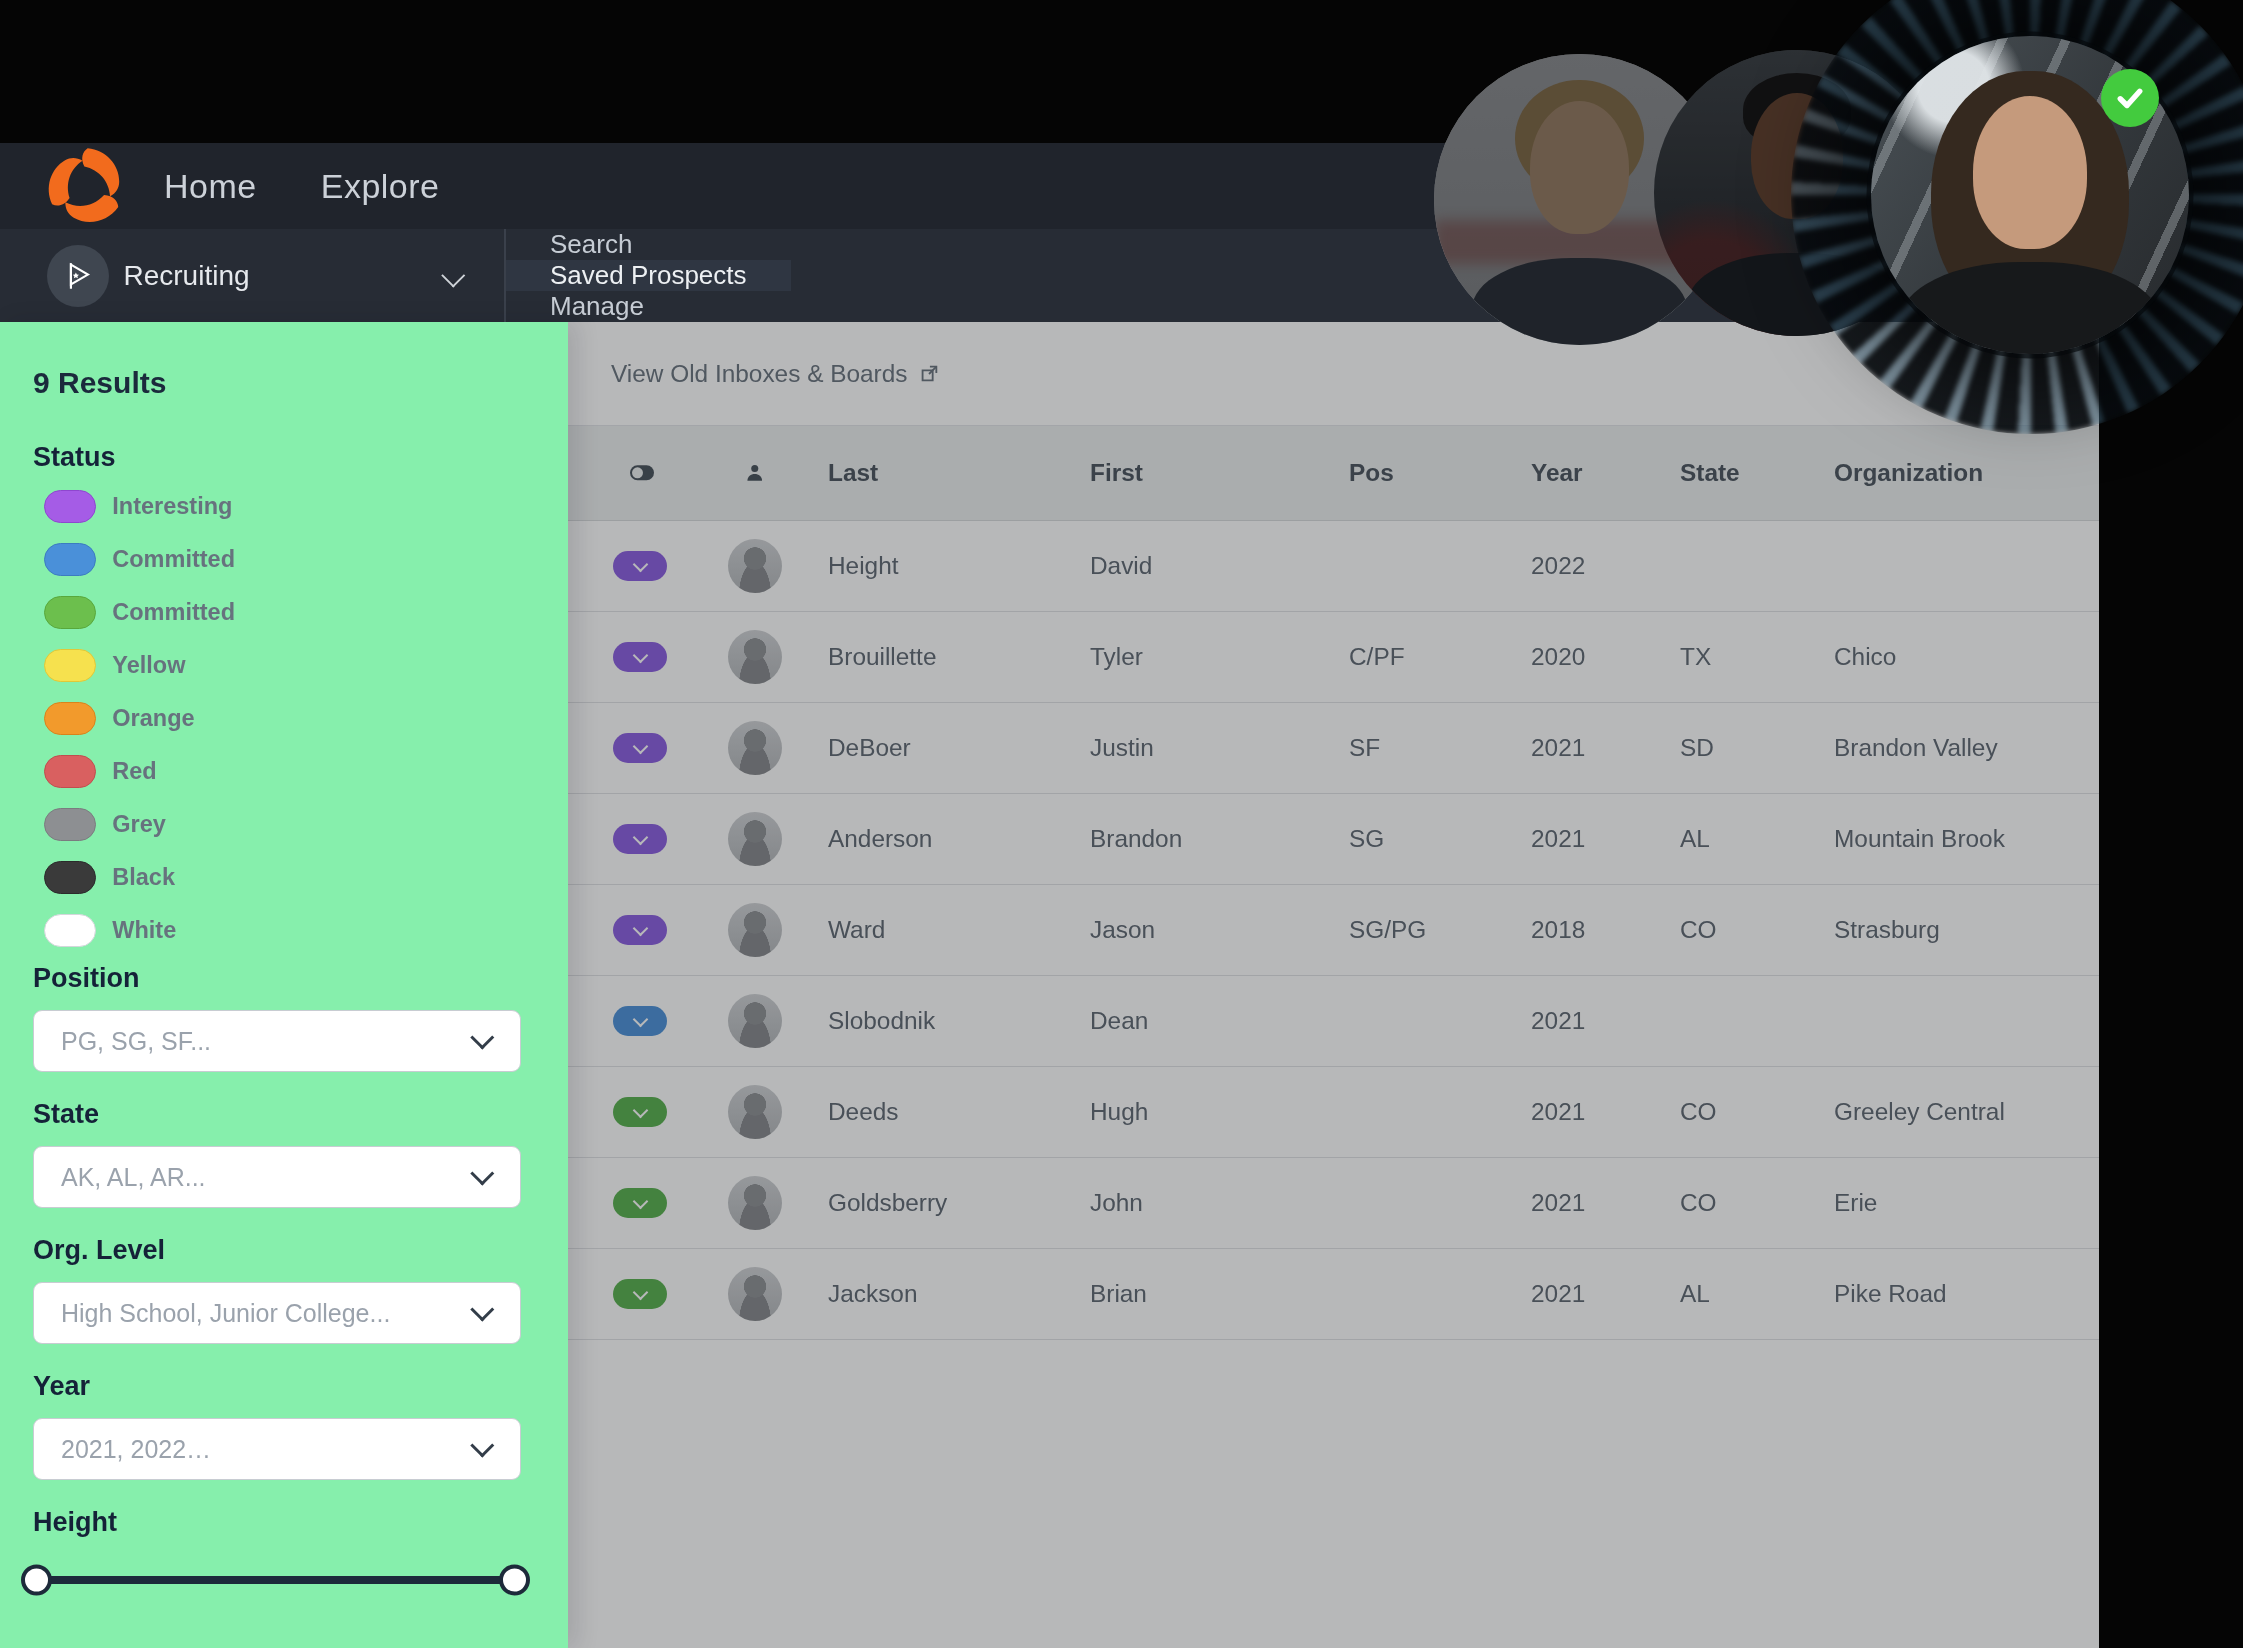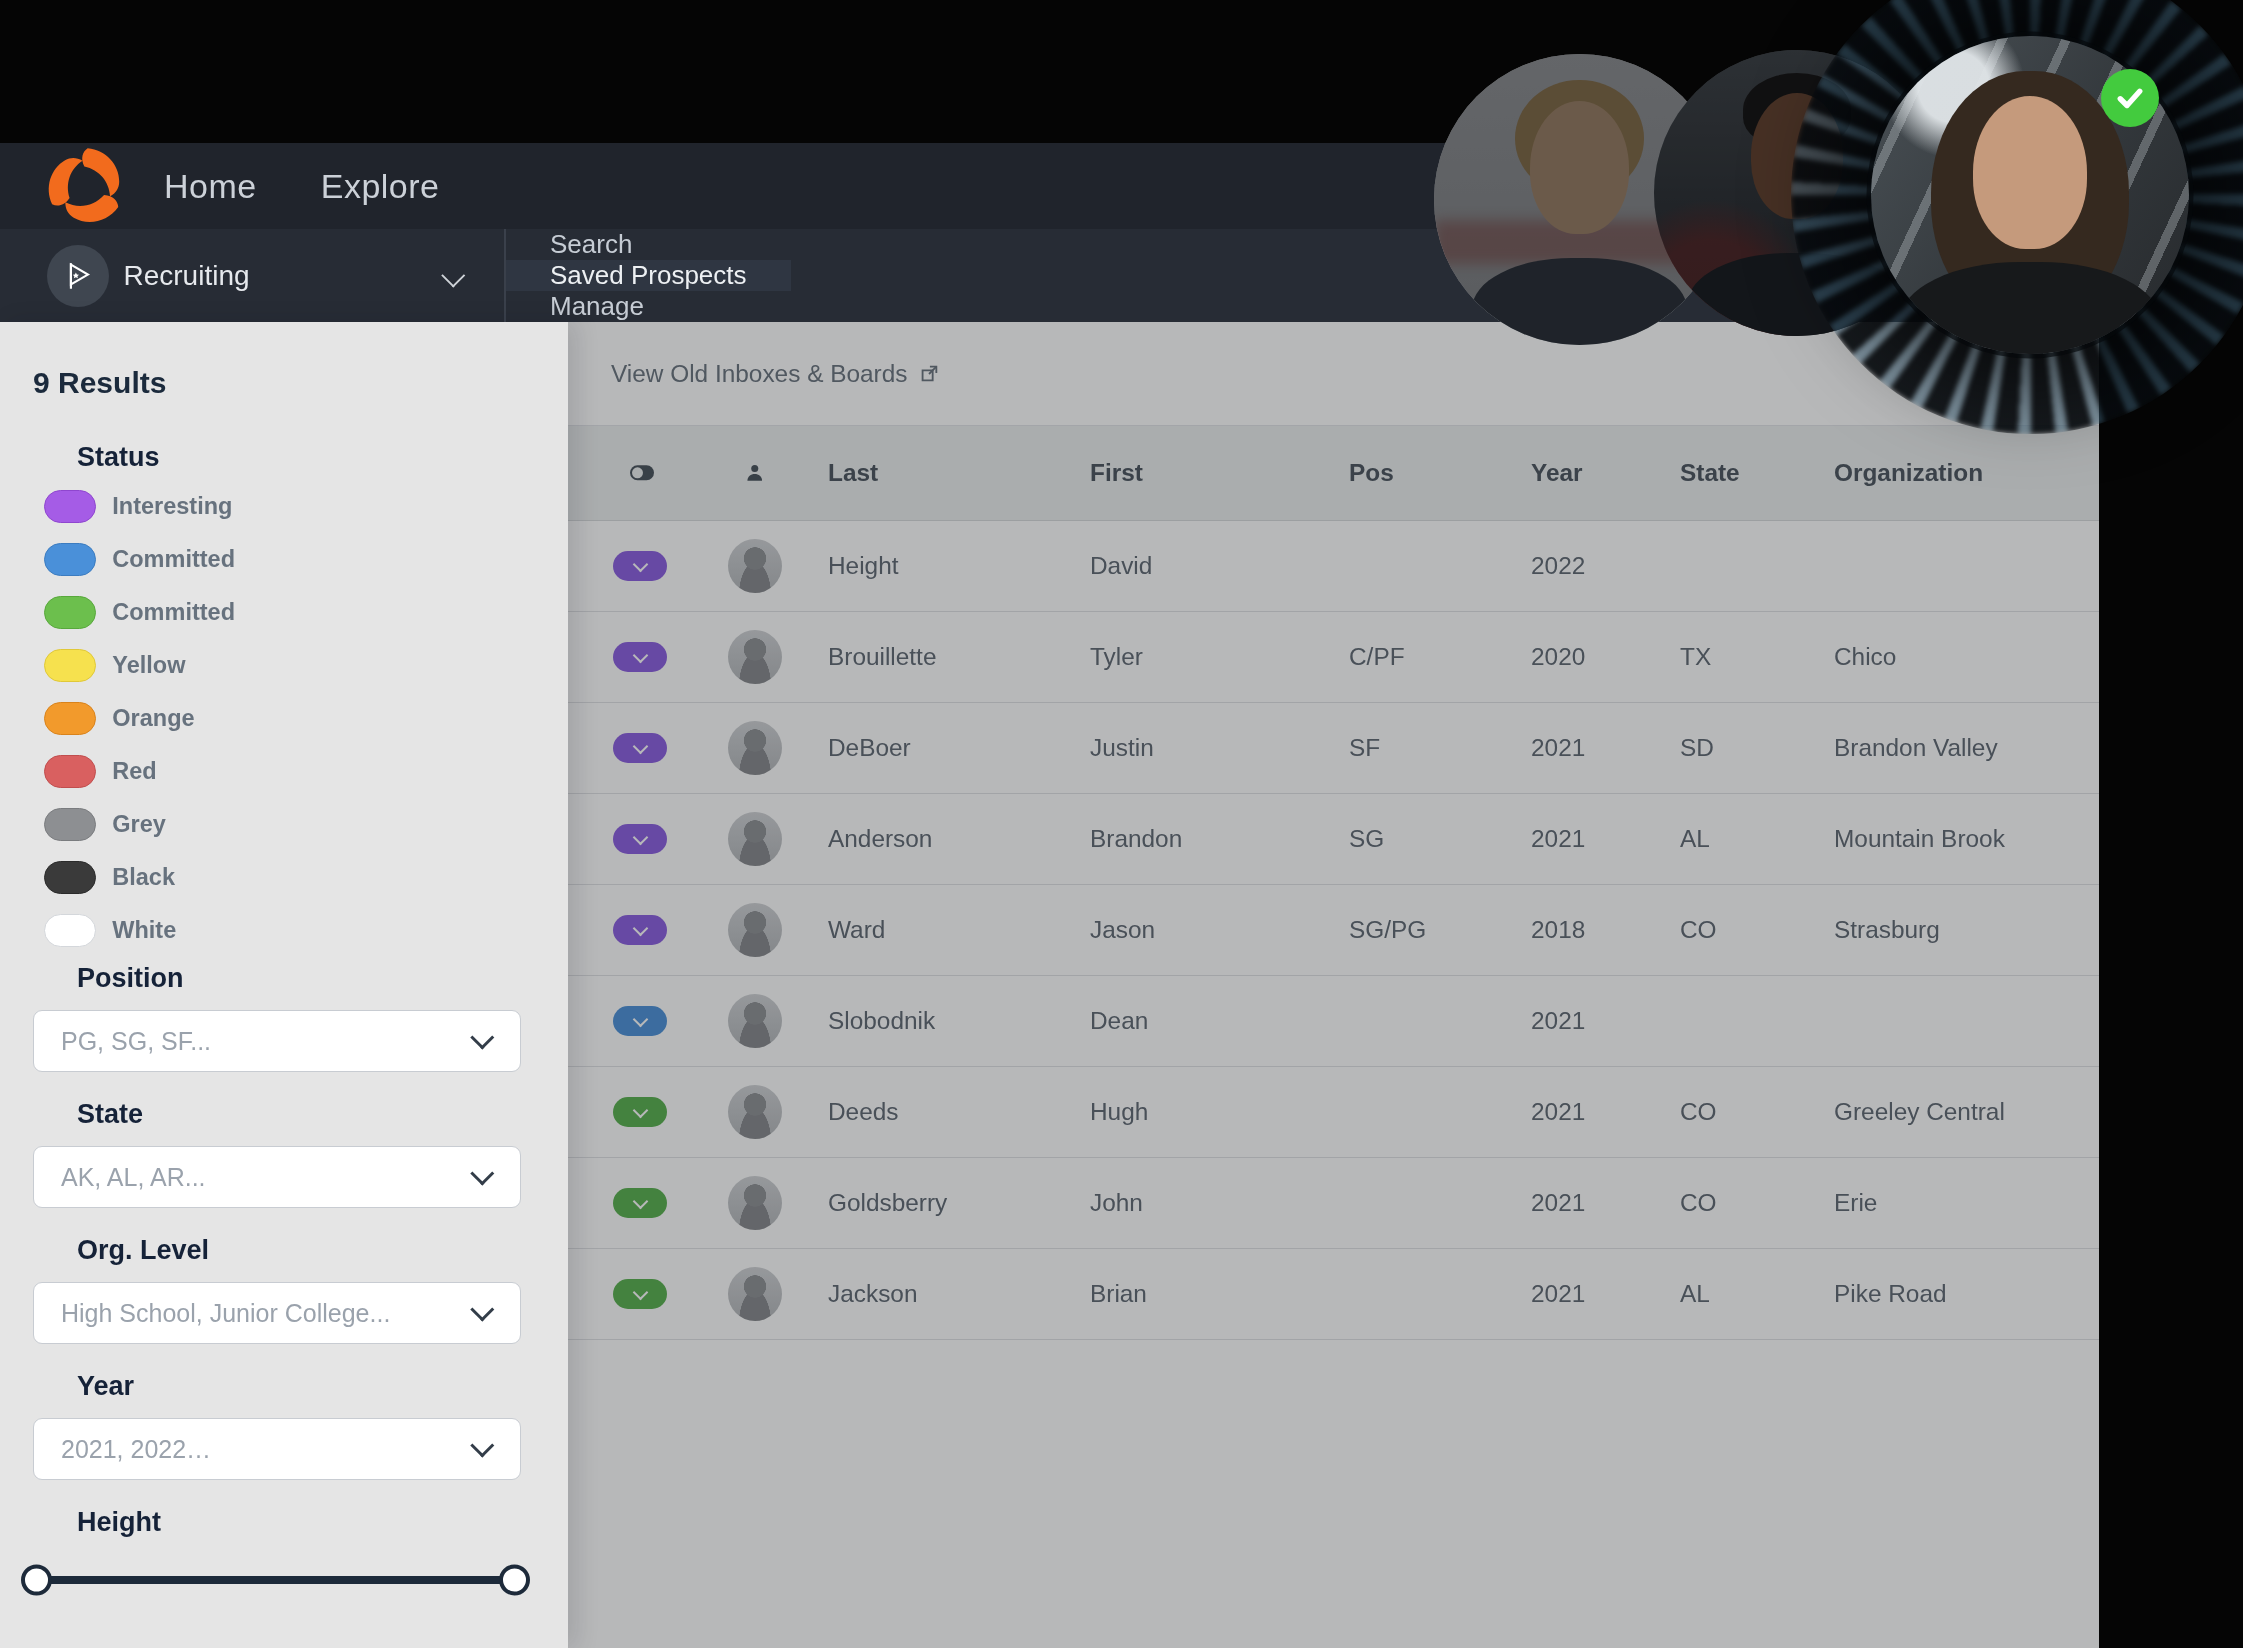--- a/index.html
+++ b/index.html
@@ -20,25 +20,25 @@
                   display:flex;align-items:center;justify-content:center;}
   .module-label{margin-left:14.5px;font-size:28px;color:#e6e9ed;}
   .module-chevron{position:absolute;left:445px;top:38px;width:14.5px;height:14.5px;
                   border-right:2.7px solid #cfd3d8;border-bottom:2.7px solid #cfd3d8;transform:rotate(45deg);}
   .bar-divider{position:absolute;left:504px;top:0;width:1.8px;height:100%;background:#3a404b;}
   .tabs{position:absolute;left:506px;top:0;height:100%;display:flex;flex-direction:column;}
   .tab{padding:0 44px;height:100%;display:flex;align-items:center;font-size:26px;color:#c6ccd4;cursor:pointer;}
   .tab.active{background:#2f3642;color:#edf0f3;}
 
   
-  .sidebar{position:absolute;left:0;top:322px;width:568px;height:1326px;background:#e5e5e5;
+  .sidebar{position:absolute;left:0;top:322px;width:568px;height:1326px;background:#86efac;
            box-sizing:border-box;padding:43px 47px 0 33px;z-index:6;
            box-shadow:9px 0 22px rgba(15,20,30,.12);}
   .results-count{font-size:30px;font-weight:bold;color:#1b2a3c;line-height:36px;}
-  .side-heading{font-size:27px;font-weight:bold;color:#152238;line-height:28px;margin-left:44px;}
+  .side-heading{font-size:27px;font-weight:bold;color:#152238;line-height:28px;}
   .status-heading{margin-top:42px;}
   .status-list{margin-top:9px;font-weight:bold;}
   .status-item{height:53px;display:flex;align-items:center;cursor:pointer;}
   .swatch{width:52px;height:33px;border-radius:17px;border:1.8px solid transparent;box-sizing:border-box;margin-left:11px;flex:0 0 auto;}
   .status-label{margin-left:16.3px;font-size:23.5px;color:#67727e;}
   .filter-heading{margin-top:28px;}
   .pos-heading{margin-top:7.2px;}
   .dropdown{margin-top:18px;position:relative;width:488px;height:62px;background:#fff;
             border:1.8px solid #c8ccd2;border-radius:9px;box-sizing:border-box;cursor:pointer;}
   .dd-placeholder{position:absolute;left:27px;top:50%;transform:translateY(-50%);font-size:25px;color:#9aa2ac;}

